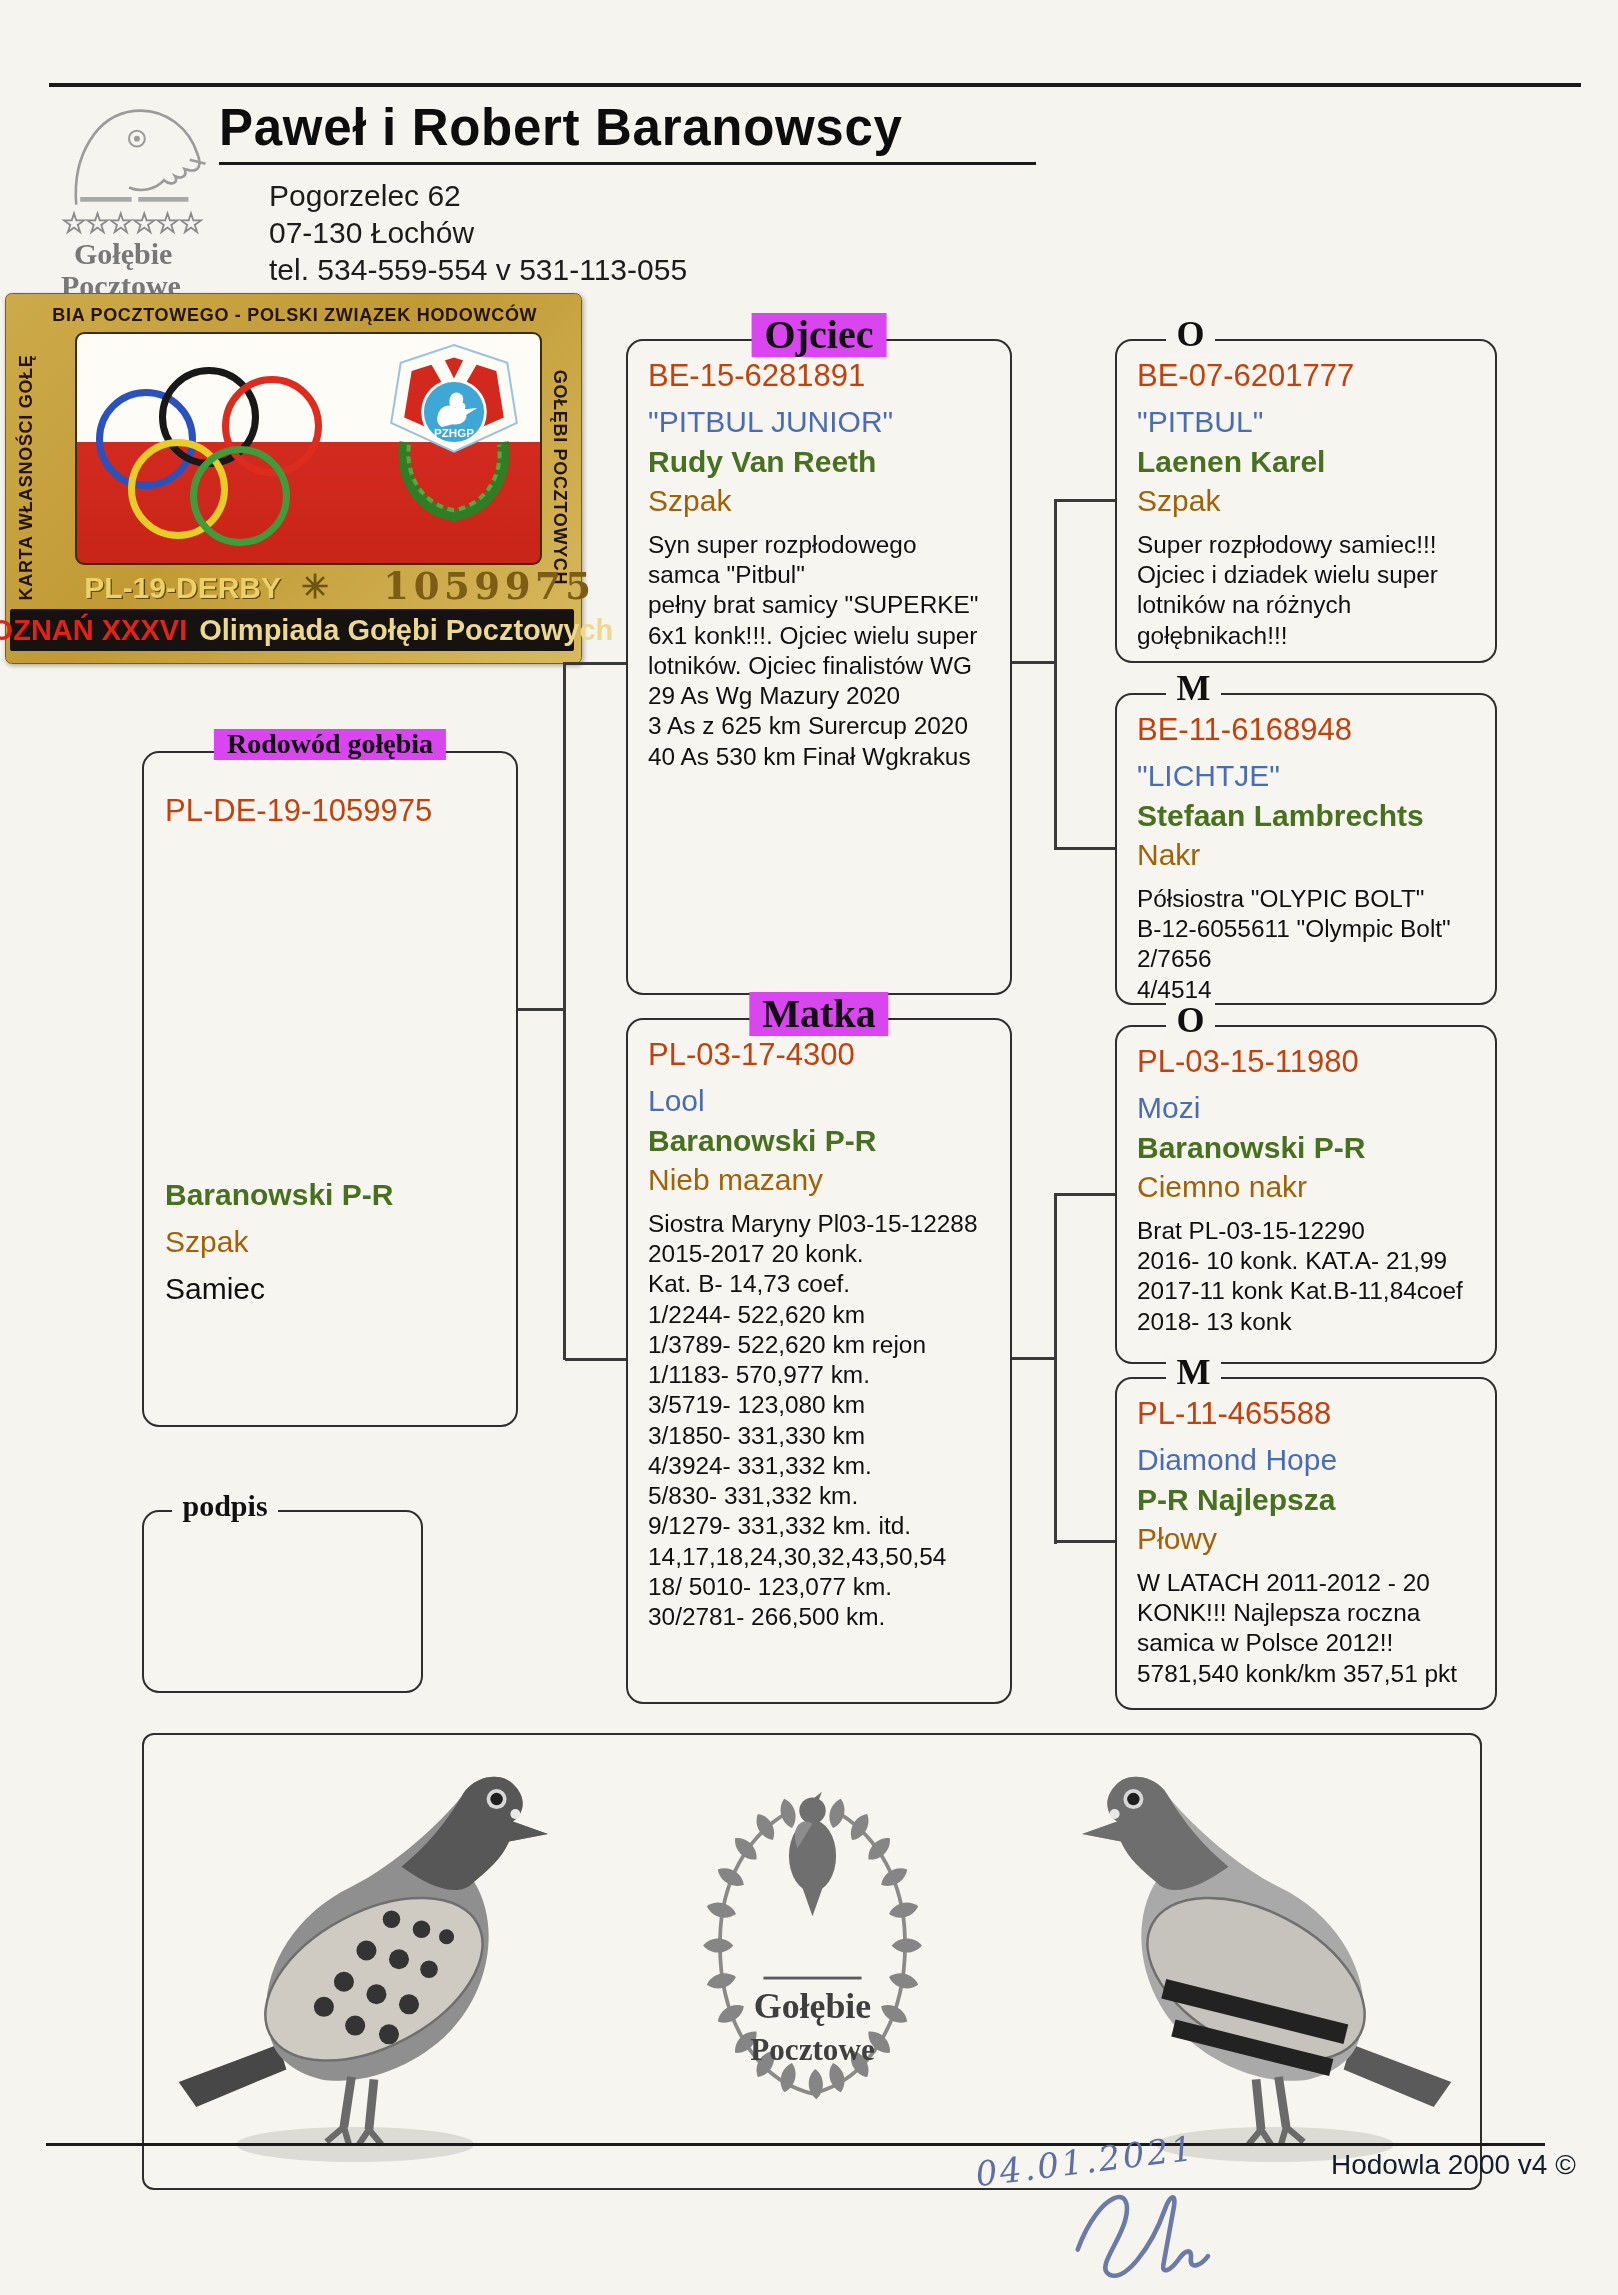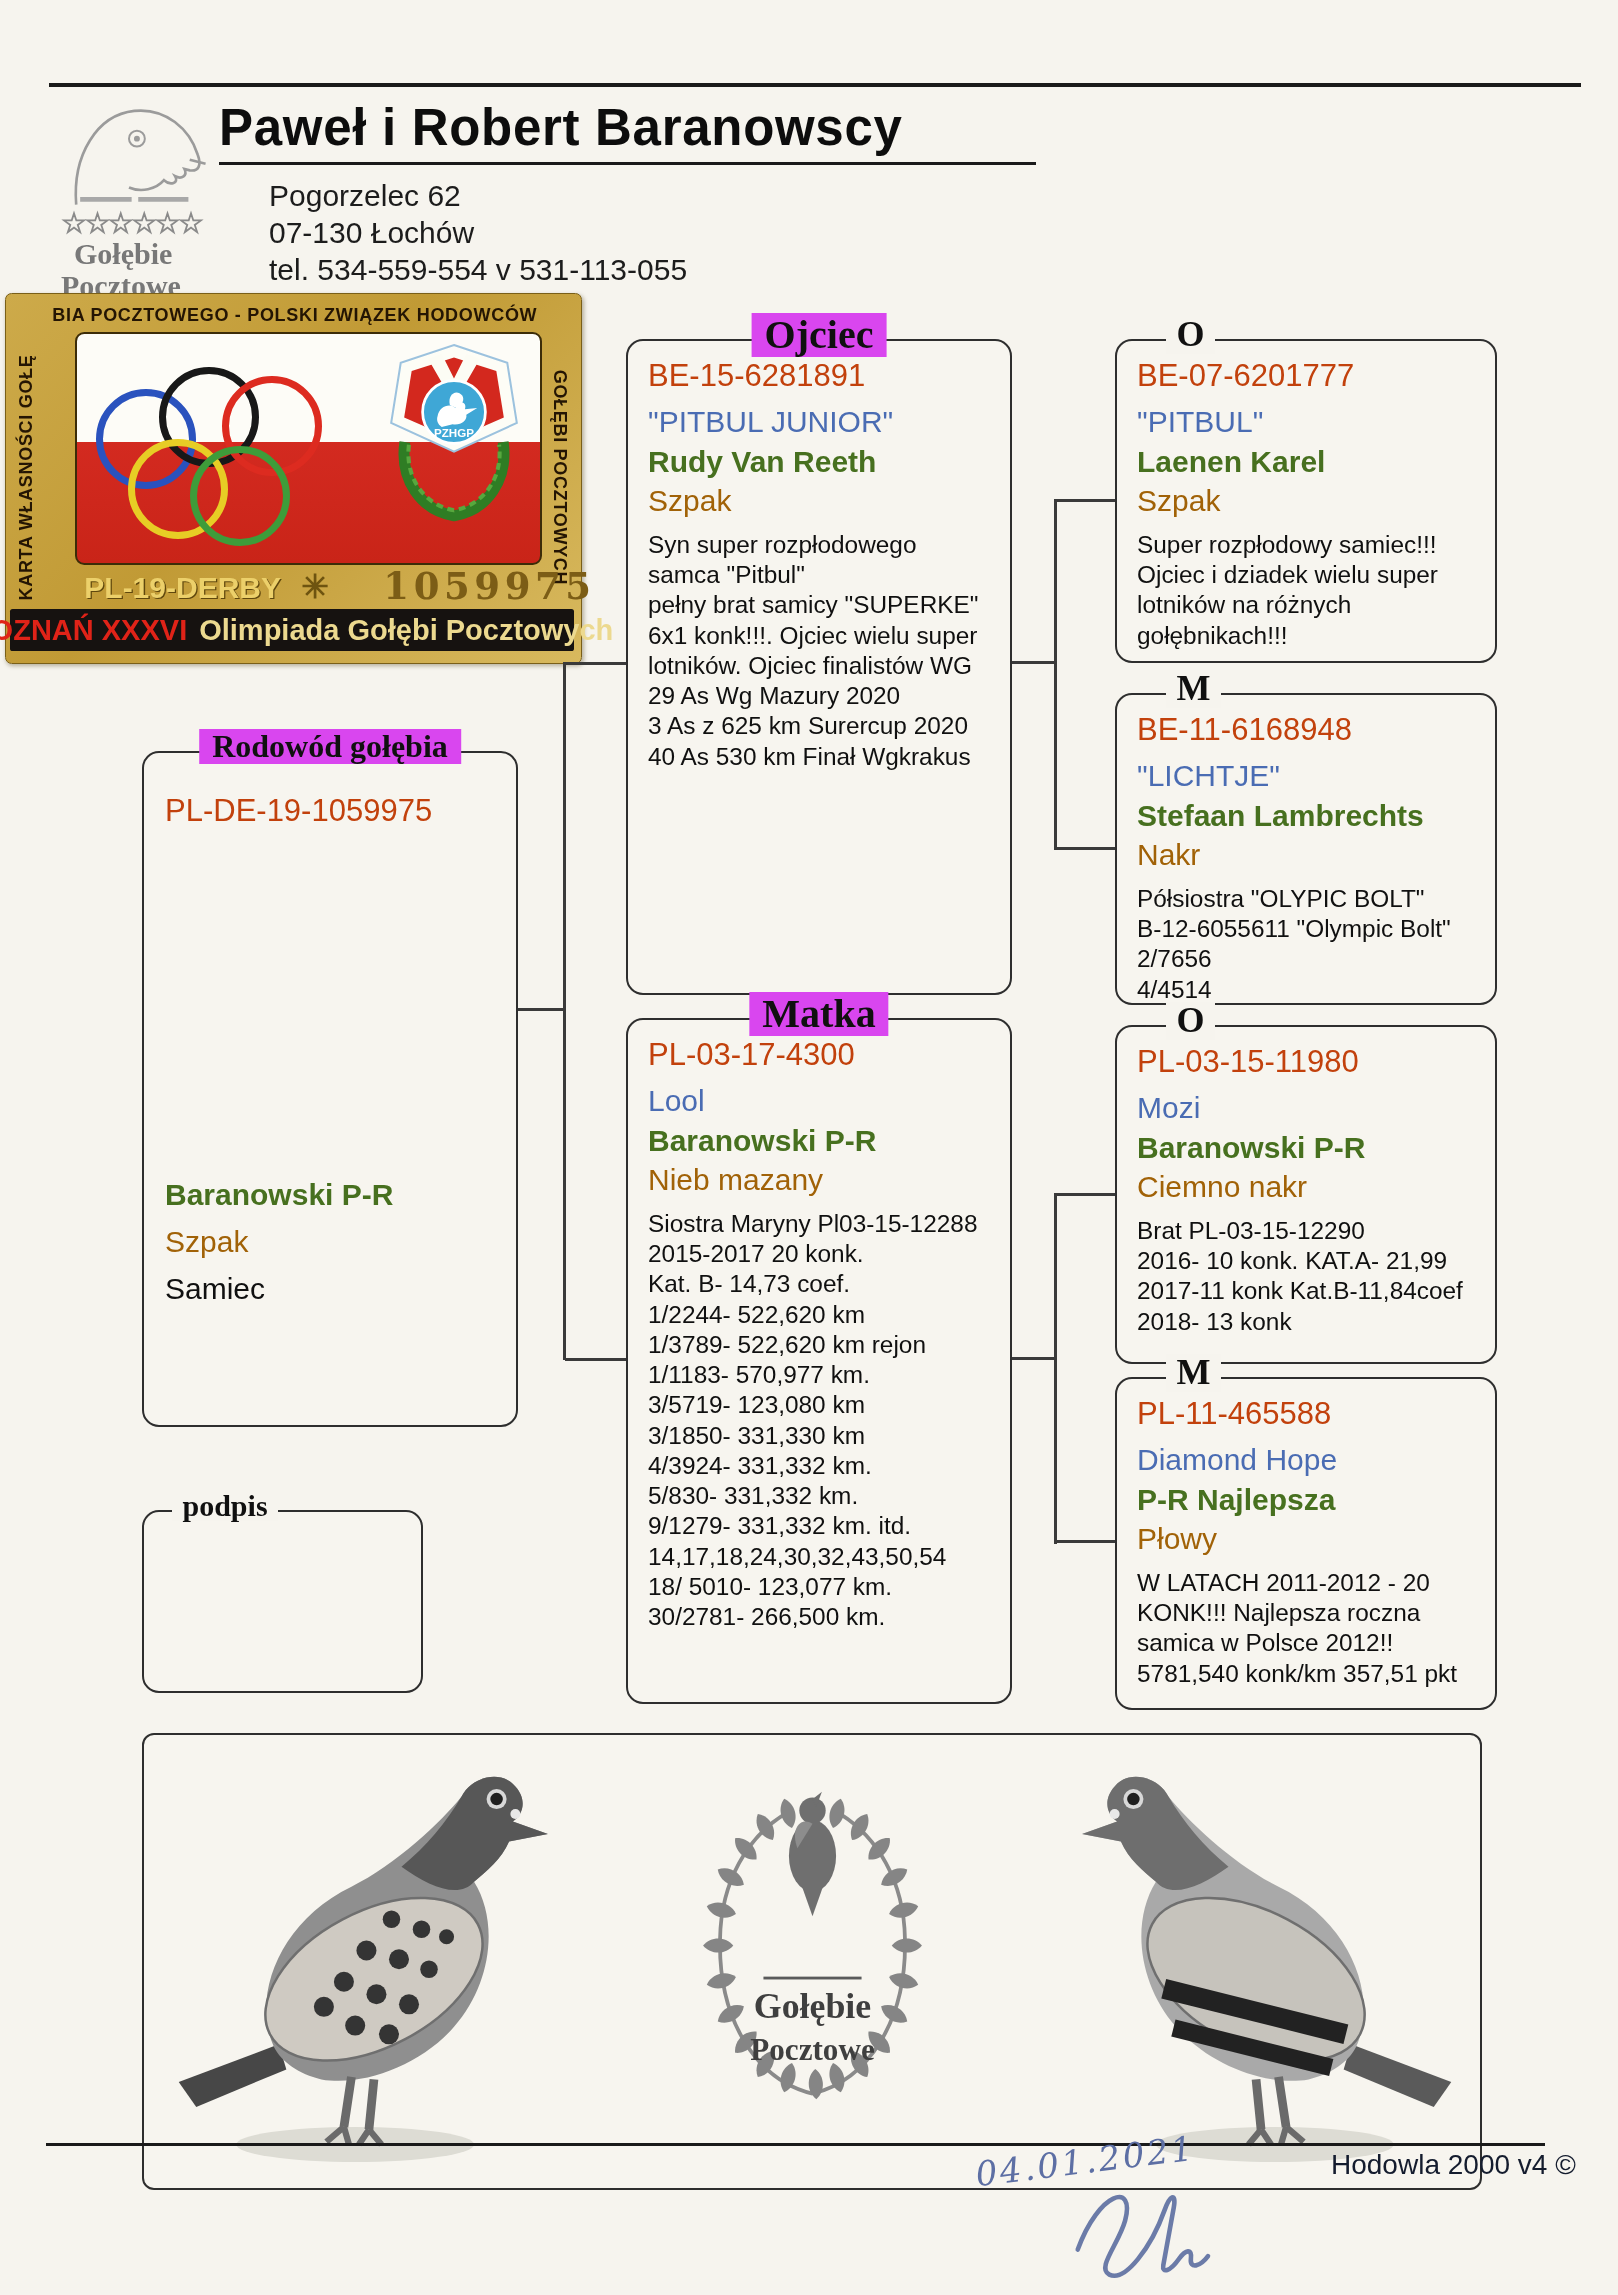--- a/index.html
+++ b/index.html
@@ -161,21 +161,21 @@
       <div class="ow">Stefaan Lambrechts</div>
       <div class="cl">Nakr</div>
       <div class="dl">Półsiostra "OLYPIC BOLT"</div>
       <div class="dl">B-12-6055611 "Olympic Bolt"</div>
       <div class="dl">2/7656</div>
       <div class="dl">4/4514</div>
     </div>
   </div>
 
   <div class="box" style="left:142px;top:751px;width:372px;height:672px;">
-    <div class="btitle" style="font-size:32px;top:-24px;">Rodowód gołębia</div>
+    <div class="btitle" style="font-size:28px;top:-24px;">Rodowód gołębia</div>
     <div class="ring abs" style="left:21px;top:40px;">PL-DE-19-1059975</div>
     <div class="ow abs" style="left:21px;top:422px;">Baranowski P-R</div>
     <div class="cl abs" style="left:21px;top:469px;">Szpak</div>
     <div class="dl abs" style="left:21px;top:517px;font-size:30px;">Samiec</div>
   </div>
 
   <div class="box" style="left:626px;top:1018px;width:382px;height:682px;">
     <div class="btitle">Matka</div>
     <div class="content">
       <div class="ring">PL-03-17-4300</div>

